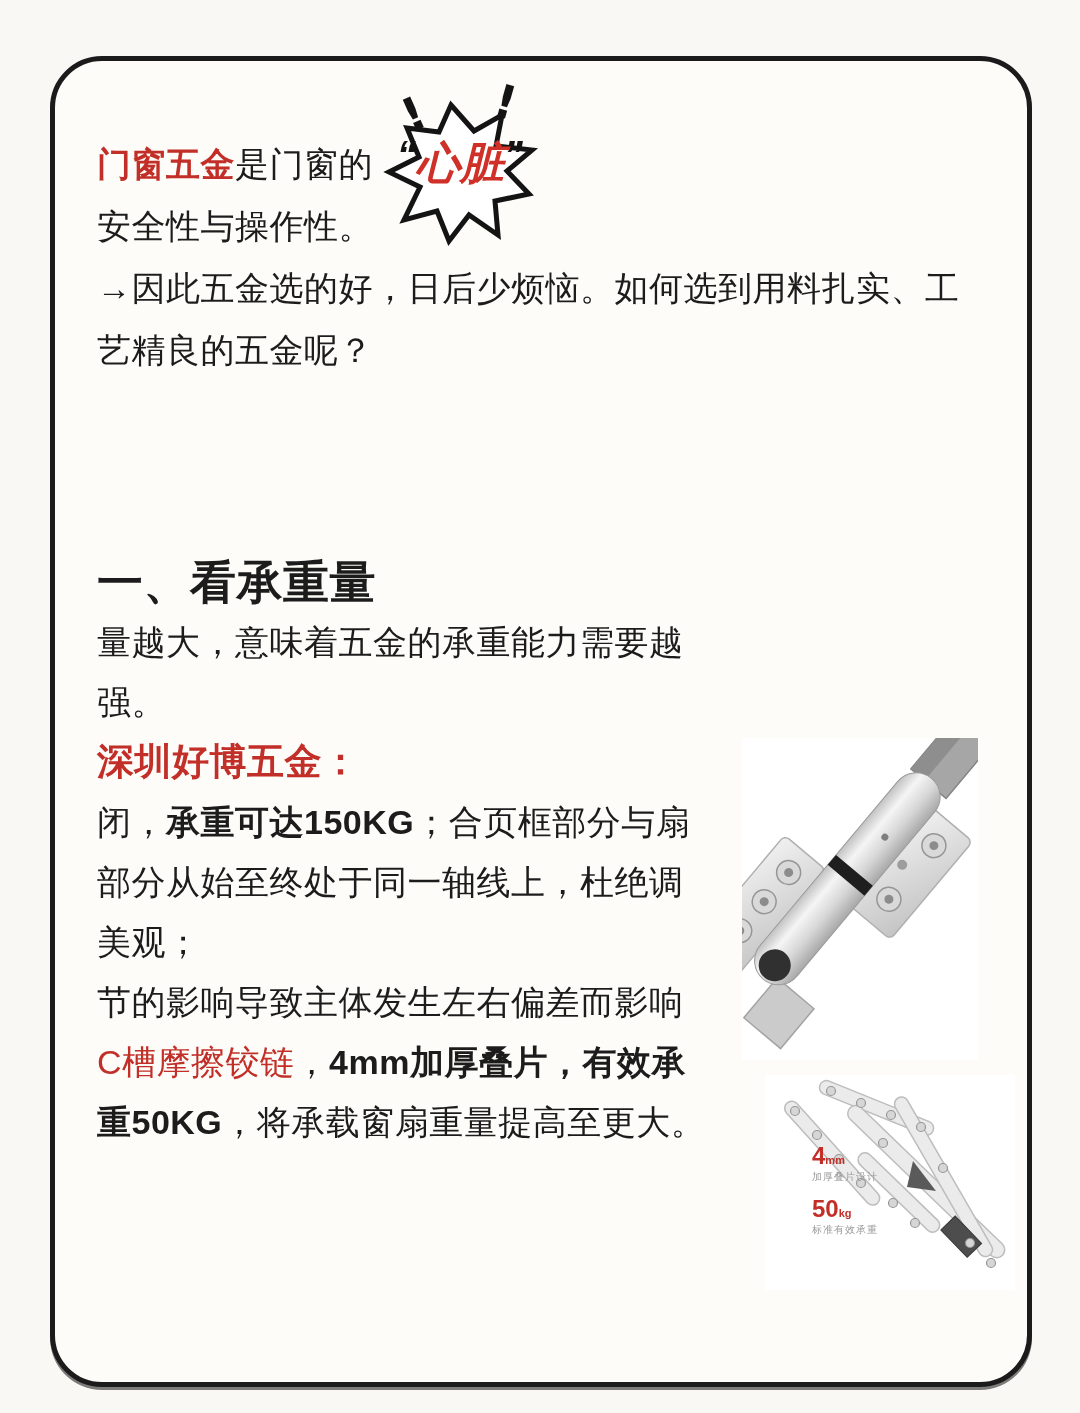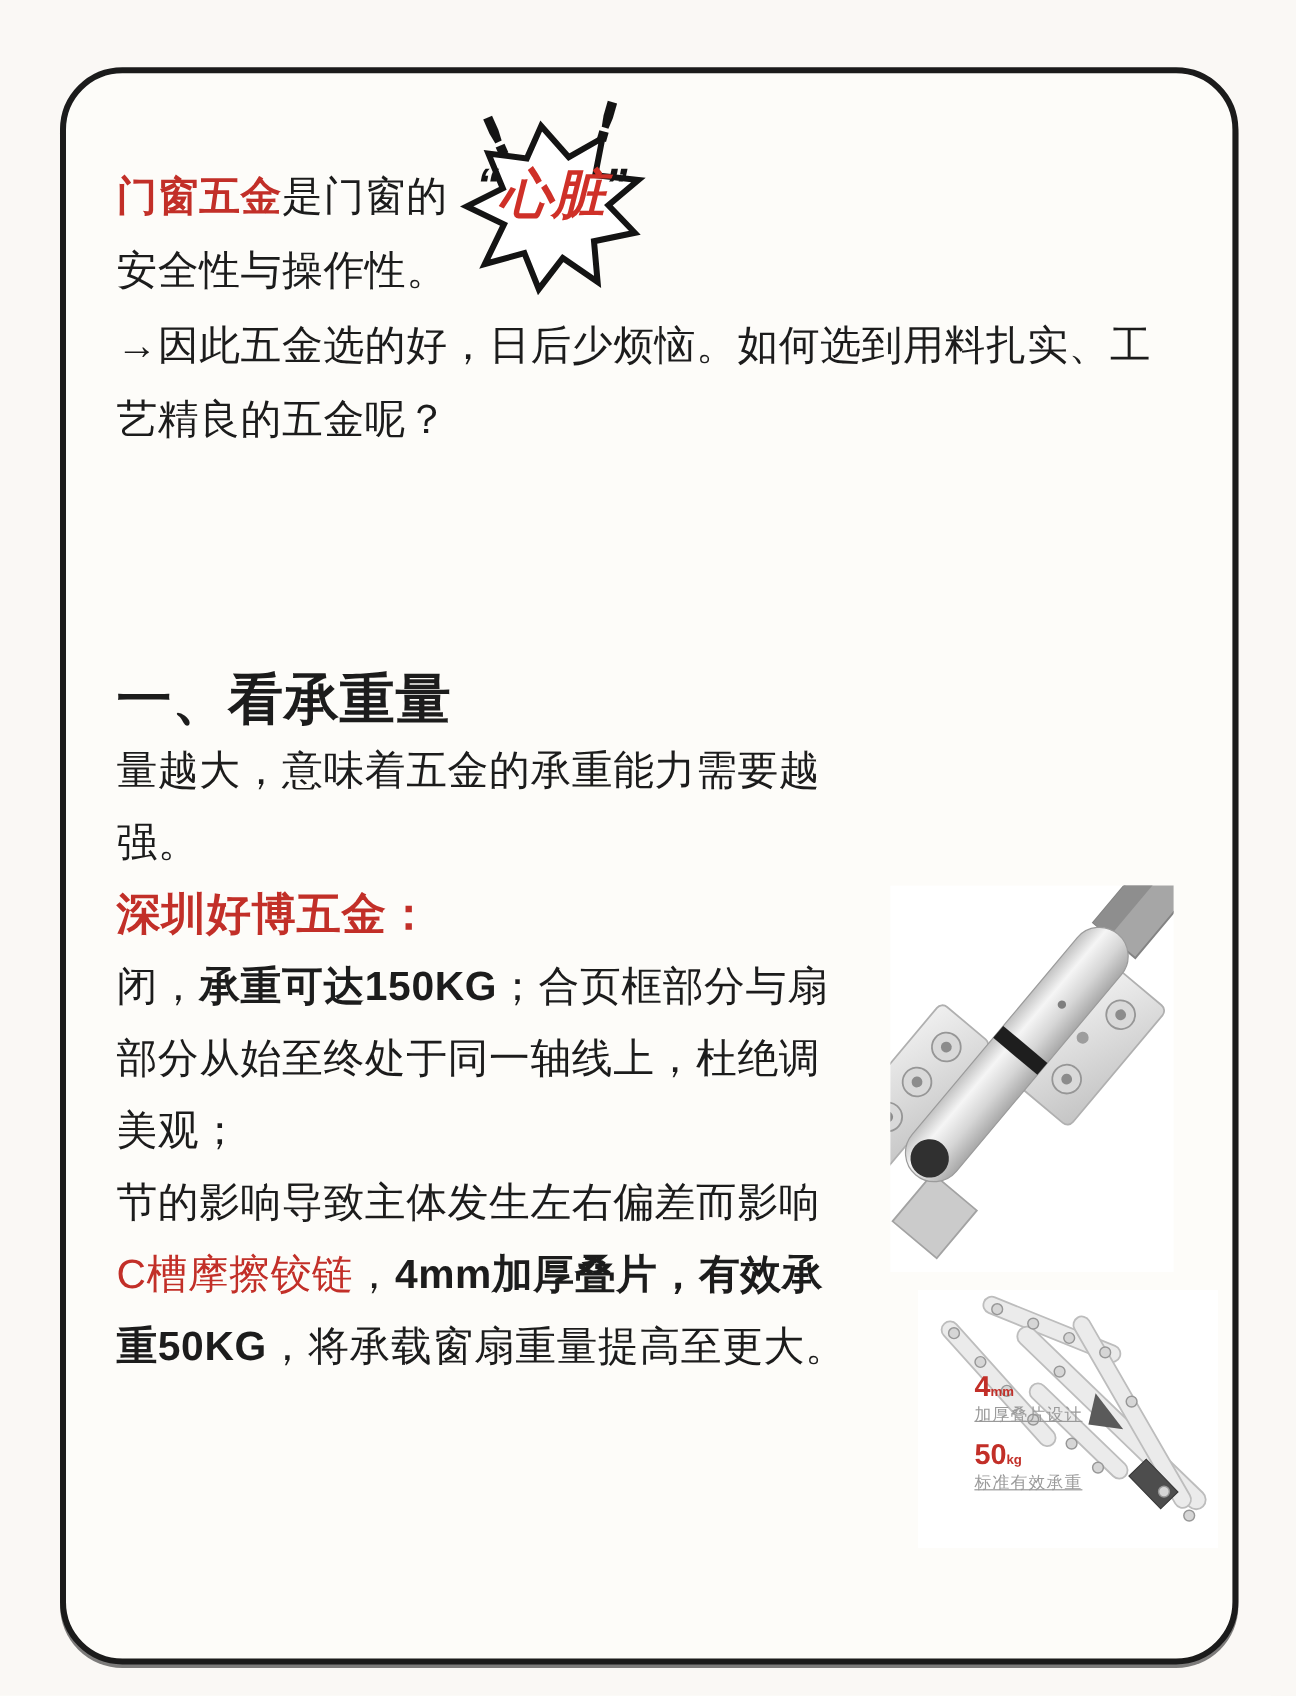--- a/index.html
+++ b/index.html
@@ -37,21 +37,21 @@
   }
   .bang-left{left:34px;top:8px;transform:rotate(-24deg);}
   .bang-right{left:126px;top:-4px;transform:rotate(16deg);}
   
   .photo{position:absolute;background:#ffffff;z-index:1;}
   .photo svg{display:block;}
   
   .spec{position:absolute;z-index:2;width:100px;}
   .spec .big{color:#c22f28;font-weight:700;font-size:24px;line-height:1;}
   .spec .unit{font-size:11px;font-weight:700;color:#c22f28;}
-  .spec .cap{font-size:14px;color:#9a9a9a;margin-top:2px;letter-spacing:1px;text-decoration:underline;}
+  .spec .cap{font-size:10px;color:#9a9a9a;margin-top:2px;letter-spacing:1px;}
   .spec .row2{margin-top:13px;}
 </style>
 </head>
 <body>
 
 <div class="card"></div>
 
 <div class="textblock" style="left:97px;top:133px;width:890px;">
   <div class="ln">
     <span class="rb">门窗五金</span><span>是门窗的</span><span class="burst-slot">

